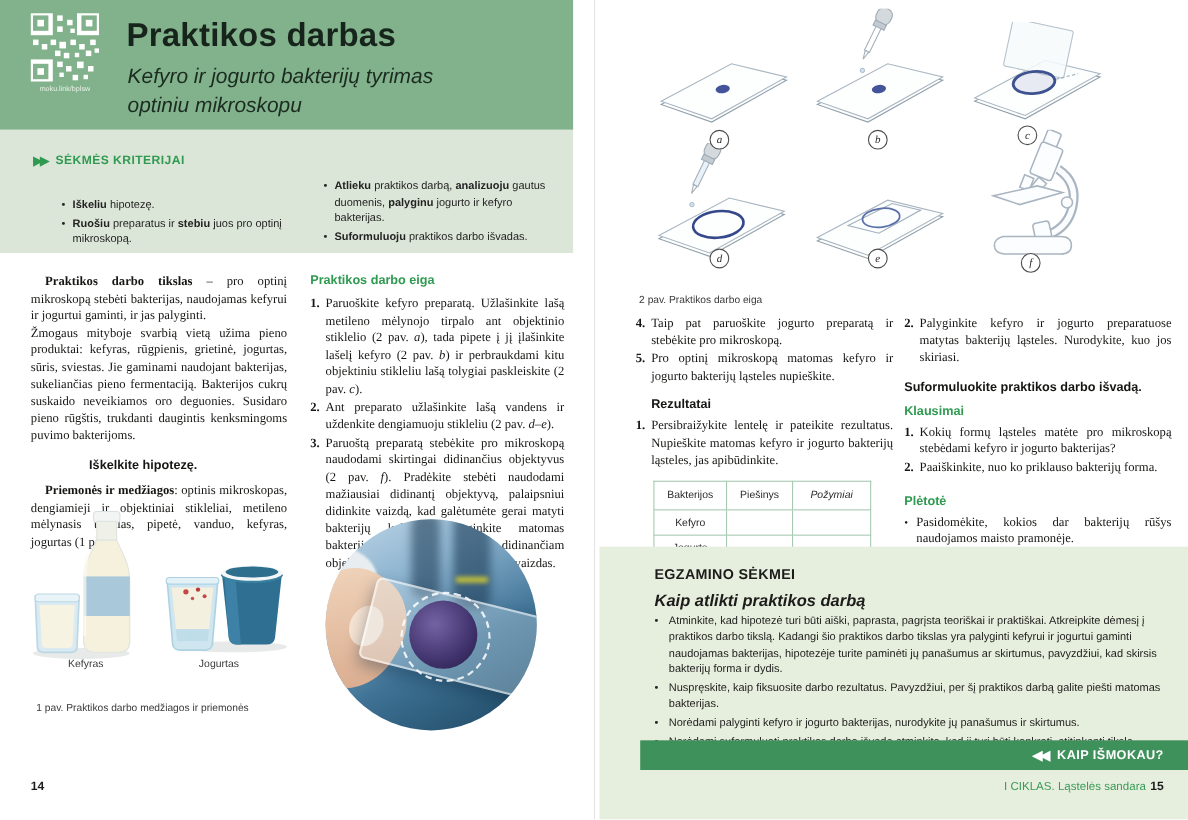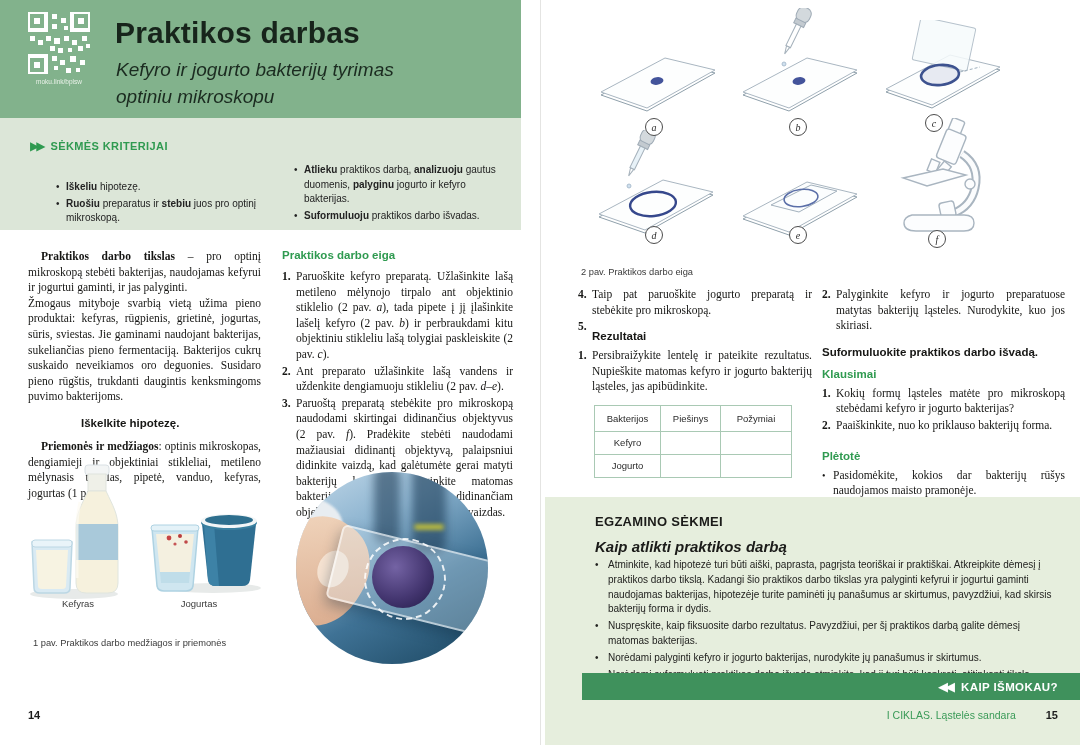--- a/index.html
+++ b/index.html
@@ -83,37 +83,37 @@
     display:flex;align-items:center;justify-content:center;background:#fff;}
 
   
   .colC{left:578px;top:287px;width:234px;}
   .colD{left:822px;top:287px;width:243px;}
   .bold-sans-head{font-size:11.5px;font-weight:bold;color:#161614;margin:12px 0 6px 14px;}
   .rtable{border-collapse:collapse;margin:10px 0 0 16px;}
   .rtable th,.rtable td{border:1px solid var(--table-border);font-size:9.5px;font-weight:normal;color:#2a2a2a;text-align:center;}
   .rtable th{width:63px;height:23px;}
   .rtable th:nth-child(2){width:57px;}
-  .rtable th:nth-child(3){width:68px;}
+  .rtable th:nth-child(3){width:68px;font-style:italic;}
   .rtable td{height:20px;}
 
   
   .exam-panel{left:545px;top:497px;width:535px;height:248px;background:var(--panel);}
   .exam-head{left:595px;top:514px;font-size:13px;font-weight:bold;color:#1b1b19;letter-spacing:.3px;}
   .exam-sub{left:595px;top:538px;font-size:15px;font-weight:bold;font-style:italic;color:#1b1b19;}
   .exam-list{left:595px;top:558px;width:466px;font-size:10px;line-height:14.8px;color:#232321;}
   .exam-list .ei{position:relative;padding-left:13px;margin-bottom:2px;}
   .exam-list .ei::before{content:"•";position:absolute;left:0;top:0;}
 
   .how-bar{left:582px;top:673px;width:498px;height:27px;background:var(--bar);
     display:flex;align-items:center;justify-content:flex-end;gap:9px;padding-right:22px;box-sizing:border-box;cursor:pointer;}
   .how-arrows{color:#ffffff;font-size:13px;letter-spacing:-3px;line-height:1;}
   .how-label{color:#ffffff;font-size:11.5px;font-weight:bold;letter-spacing:.4px;}
 
-  .footer-right{left:0;top:709px;width:1058px;display:flex;justify-content:flex-end;align-items:baseline;gap:30px;}
+  .footer-right{left:0;top:709px;width:1058px;display:flex;justify-content:flex-end;align-items:baseline;gap:4px;}
   .footer-section{font-size:10.5px;color:var(--footer-green);}
 </style>
 </head>
 <body>
 
 <div class="abs header-band">
   <svg class="abs qr" viewBox="0 0 62 62">
     <g fill="#ffffff">
       <rect x="0" y="0" width="18" height="18" fill="none" stroke="#fff" stroke-width="4"></rect>
       <rect x="6" y="6" width="6" height="6"></rect>
@@ -317,20 +317,21 @@
 <div class="abs fig-caption fig2-caption">2 pav. Praktikos darbo eiga</div>
 
 <div class="abs colC">
   <div class="serif">
     <div class="step body-par">
       <span class="step-num">4.</span>
       <span>Taip pat paruoškite jogurto preparatą ir stebėkite pro mikroskopą.</span>
     </div>
     <div class="step body-par">
       <span class="step-num">5.</span>
+      <span>Pro optinį mikroskopą matomas kefyro ir jogurto bakterijų ląsteles nupieškite.</span>
     </div>
   </div>
   <div class="bold-sans-head">Rezultatai</div>
   <div class="serif step body-par">
     <span class="step-num">1.</span>
     <span>Persibraižykite lentelę ir pateikite rezultatus. Nupieškite matomas kefyro ir jogurto bakterijų ląsteles, jas apibūdinkite.</span>
   </div>
   <table class="rtable">
     <thead>
       <tr>
@@ -376,21 +377,21 @@
     <div class="hang-bullet body-par">Pasidomėkite, kokios dar bakterijų rūšys naudojamos maisto pramonėje.</div>
     <div class="hang-bullet body-par">Pasidarykite įvairesnių bakterijų preparatų ir palyginkite rezultatus.</div>
   </div>
 </div>
 
 <div class="abs exam-panel"></div>
 <div class="abs exam-head">EGZAMINO SĖKMEI</div>
 <div class="abs exam-sub">Kaip atlikti praktikos darbą</div>
 <div class="abs exam-list">
   <div class="ei">Atminkite, kad hipotezė turi būti aiški, paprasta, pagrįsta teoriškai ir praktiškai. Atkreipkite dėmesį į praktikos darbo tikslą. Kadangi šio praktikos darbo tikslas yra palyginti kefyrui ir jogurtui gaminti naudojamas bakterijas, hipotezėje turite paminėti jų panašumus ar skirtumus, pavyzdžiui, kad skirsis bakterijų forma ir dydis.</div>
-  <div class="ei">Nuspręskite, kaip fiksuosite darbo rezultatus. Pavyzdžiui, per šį praktikos darbą galite dėmesį matomas bakterijas.</div>
+  <div class="ei">Nuspręskite, kaip fiksuosite darbo rezultatus. Pavyzdžiui, per šį praktikos darbą galite piešti matomas bakterijas.</div>
   <div class="ei">Norėdami palyginti kefyro ir jogurto bakterijas, nurodykite jų panašumus ir skirtumus.</div>
   <div class="ei">Norėdami suformuluoti praktikos darbo išvadą atminkite, kad ji turi būti konkreti, atitinkanti tikslą, pagrįsta gautais rezultatais. Išvada gali paneigti arba patvirtinti hipotezę.</div>
 </div>
 
 <div class="abs how-bar">
   <span class="how-arrows">◀◀</span>
   <span class="how-label">KAIP IŠMOKAU?</span>
 </div>
 
 <div class="abs footer-right">

